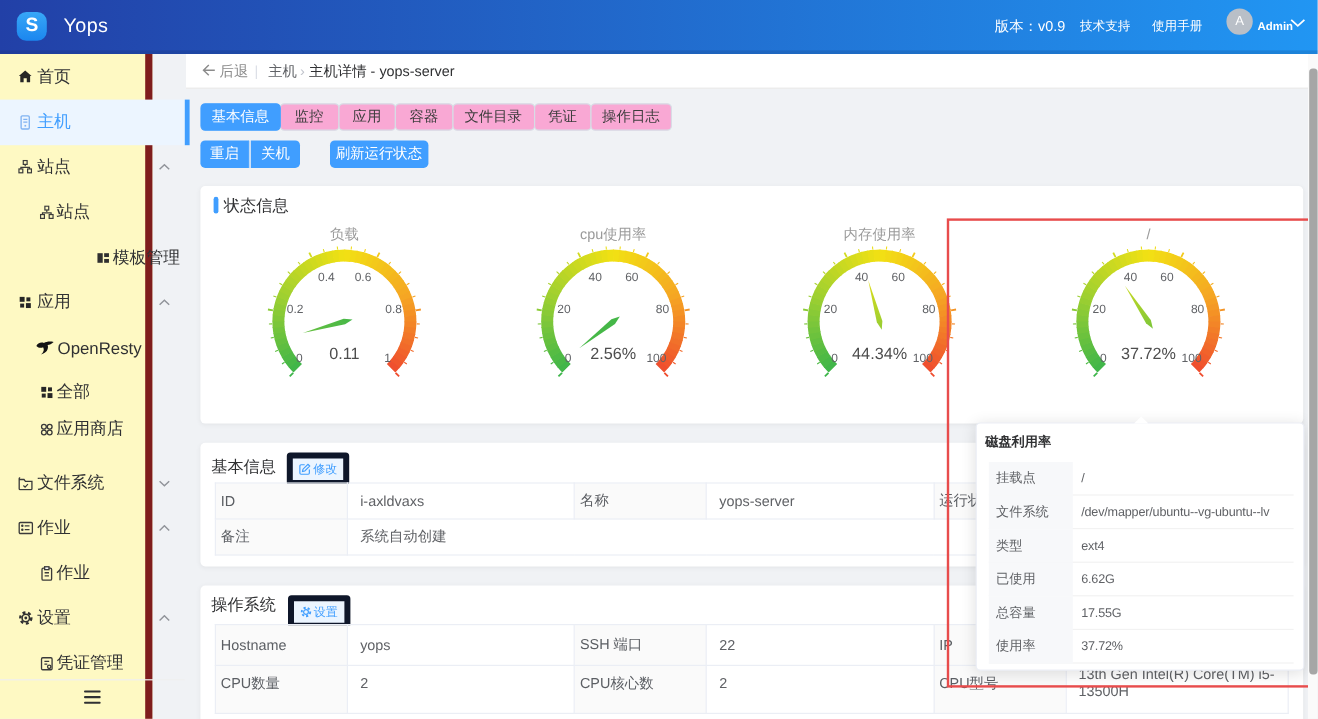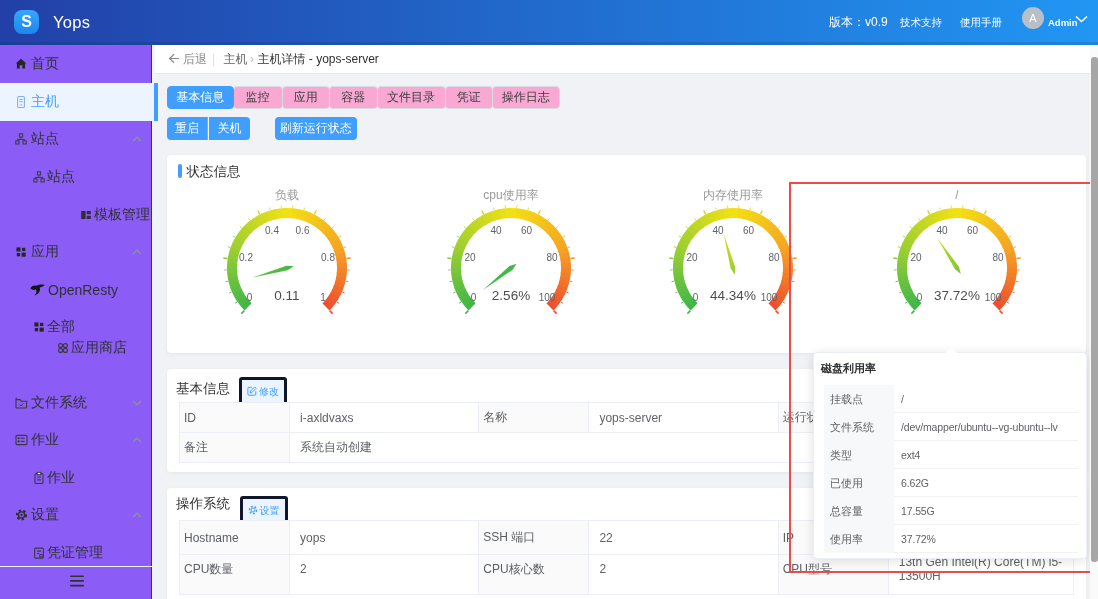--- a/index.html
+++ b/index.html
@@ -4,41 +4,41 @@
 html,body{width:1098px;height:599px;overflow:hidden;font-family:"Liberation Sans",sans-serif;background:#f0f2f5}
 .abs{position:absolute}
 
 .hdr{position:absolute;left:0;top:0;width:1098px;height:45px;background:linear-gradient(90deg,#2240a7,#2196f3);z-index:60}
 .hdr::after{content:"";position:absolute;left:0;bottom:0;width:100%;height:3px;background:rgba(13,35,90,.16)}
 .logo{position:absolute;left:14px;top:10px;width:25px;height:24px;border-radius:8px;background:linear-gradient(180deg,#38a7f7,#1b86ef);color:#fff;font-size:16px;font-weight:700;text-align:center;line-height:24px}
 .brand{position:absolute;left:53px;top:13px;color:#fff;font-size:16.5px;letter-spacing:.3px}
 .hr{position:absolute;top:0;height:45px;line-height:45px;color:#fff;font-size:12.5px}
 .avatar{position:absolute;left:1022px;top:7px;width:22px;height:22px;border-radius:50%;background:#b9bfc7;color:#fff;font-size:11px;text-align:center;line-height:22px}
 
-.side{position:absolute;left:0;top:45px;width:152px;height:554px;background:#8b5cf6;border-right:1px solid #7f1d1d;z-index:30}
+.side{position:absolute;left:0;top:45px;width:127px;height:554px;background:#fef9c3;border-right:6px solid #7f1d1d;z-index:30}
 .mi{position:absolute;left:0;width:155px;height:37.6px}
 .mic{position:absolute;top:50%;transform:translateY(-50%);display:flex}
 .mtx{position:absolute;top:50%;transform:translateY(-50%);font-size:14px;white-space:nowrap}
 .mch{position:absolute;left:132px;top:50%;transform:translateY(-50%);display:flex}
 .selbar{position:absolute;right:-3px;top:0;width:4px;height:100%;background:#409eff}
 .sfoot{position:absolute;left:0;top:520.5px;width:154px;height:33.5px;border-top:1px solid #efefef}
 .burger{position:absolute;left:70px;top:530px}
 
 .bc{position:absolute;left:155px;top:45px;width:943px;height:28.5px;background:#fff;border-bottom:1px solid #e8e8e8;z-index:10}
 .bc span{position:absolute;top:0;line-height:28px;font-size:12px;white-space:nowrap}
 
 .main{position:absolute;left:155px;top:73.5px;width:943px;height:599px;background:#f0f2f5}
 .tabs{position:absolute;left:167px;top:86px;display:flex;z-index:5}
 .tab{height:22.5px;line-height:21px;text-align:center;font-size:12px;color:#3c3c3c;background:#f9a8d4;border:1px solid #d8dce5;border-radius:4px;margin-right:-1px}
 .tab.act{background:#409eff;border-color:#409eff;color:#fff;z-index:2}
 .btn{position:absolute;height:23px;line-height:23px;text-align:center;background:#409eff;color:#fff;font-size:12px;z-index:5}
 .card{position:absolute;background:#fff;border-radius:4px;box-shadow:0 1px 4px rgba(0,0,0,.055)}
 .ctitle{position:absolute;font-size:13.5px;color:#303133}
 .cbar{position:absolute;width:3.5px;height:14px;background:#409eff;border-radius:2px}
-.sbtn{position:absolute;height:28px;background:#ecf5ff;border:3px solid #0f172a;border-radius:3px;color:#409eff;font-size:10px;line-height:15px;padding:0 5px;white-space:nowrap;display:flex;align-items:center;gap:2px}
+.sbtn{position:absolute;height:28px;background:#ecf5ff;border:5px solid #0f172a;border-radius:3px;color:#409eff;font-size:10px;line-height:15px;padding:0 5px;white-space:nowrap;display:flex;align-items:center;gap:2px}
 .dt{position:absolute;border-collapse:collapse;table-layout:fixed;font-size:12px}
 .dt td{border:1px solid #ebeef5;color:#606266}
 .dt .lb{background:#fafafa;color:#5b5e63;padding:0 0 0 4px}
 .dt .vl{background:#fff;padding:0 0 0 10px}
 .dt tr.r2 td{padding-bottom:11px}
 .dt tr.r2 td.vl{line-height:14px}
 
 .tt{position:absolute;left:813px;top:352px;width:274px;height:207px;background:#fff;border:1px solid #ebeef5;border-radius:4px;box-shadow:0 2px 12px rgba(0,0,0,.12);z-index:40}
 .tt .arrow{position:absolute;left:131px;top:-6px;width:0;height:0;border-left:6px solid transparent;border-right:6px solid transparent;border-bottom:6px solid #fff}
 .tth{position:absolute;left:7px;top:8px;font-size:11px;font-weight:bold;color:#303133}
@@ -148,21 +148,21 @@
       <span class="mic" style="left:33px">
         <svg width="12" height="12" viewBox="0 0 12 12" fill="#262626">
           <rect x="1.4" y="1.4" width="4.1" height="4.1"></rect>
           <rect x="7" y="1.8" width="3.3" height="3.3"></rect>
           <rect x="1.8" y="7" width="3.3" height="3.3"></rect>
           <rect x="6.6" y="6.6" width="4.1" height="4.1"></rect>
         </svg>
       </span>
       <span class="mtx" style="left:47px;color:#303133">全部</span>
     </div>
-    <div class="mi" style="top:284px;margin-left:24px;">
+    <div class="mi" style="top:294px;">
       <span class="mic" style="left:33px">
         <svg width="12" height="12" viewBox="0 0 12 12" fill="none" stroke="#3a3a3a" stroke-width="1.1">
           <circle cx="3.6" cy="3.6" r="2"></circle>
           <circle cx="8.4" cy="3.6" r="2"></circle>
           <circle cx="3.6" cy="8.4" r="2"></circle>
           <circle cx="8.4" cy="8.4" r="2"></circle>
         </svg>
       </span>
       <span class="mtx" style="left:47px;color:#303133">应用商店</span>
     </div>

